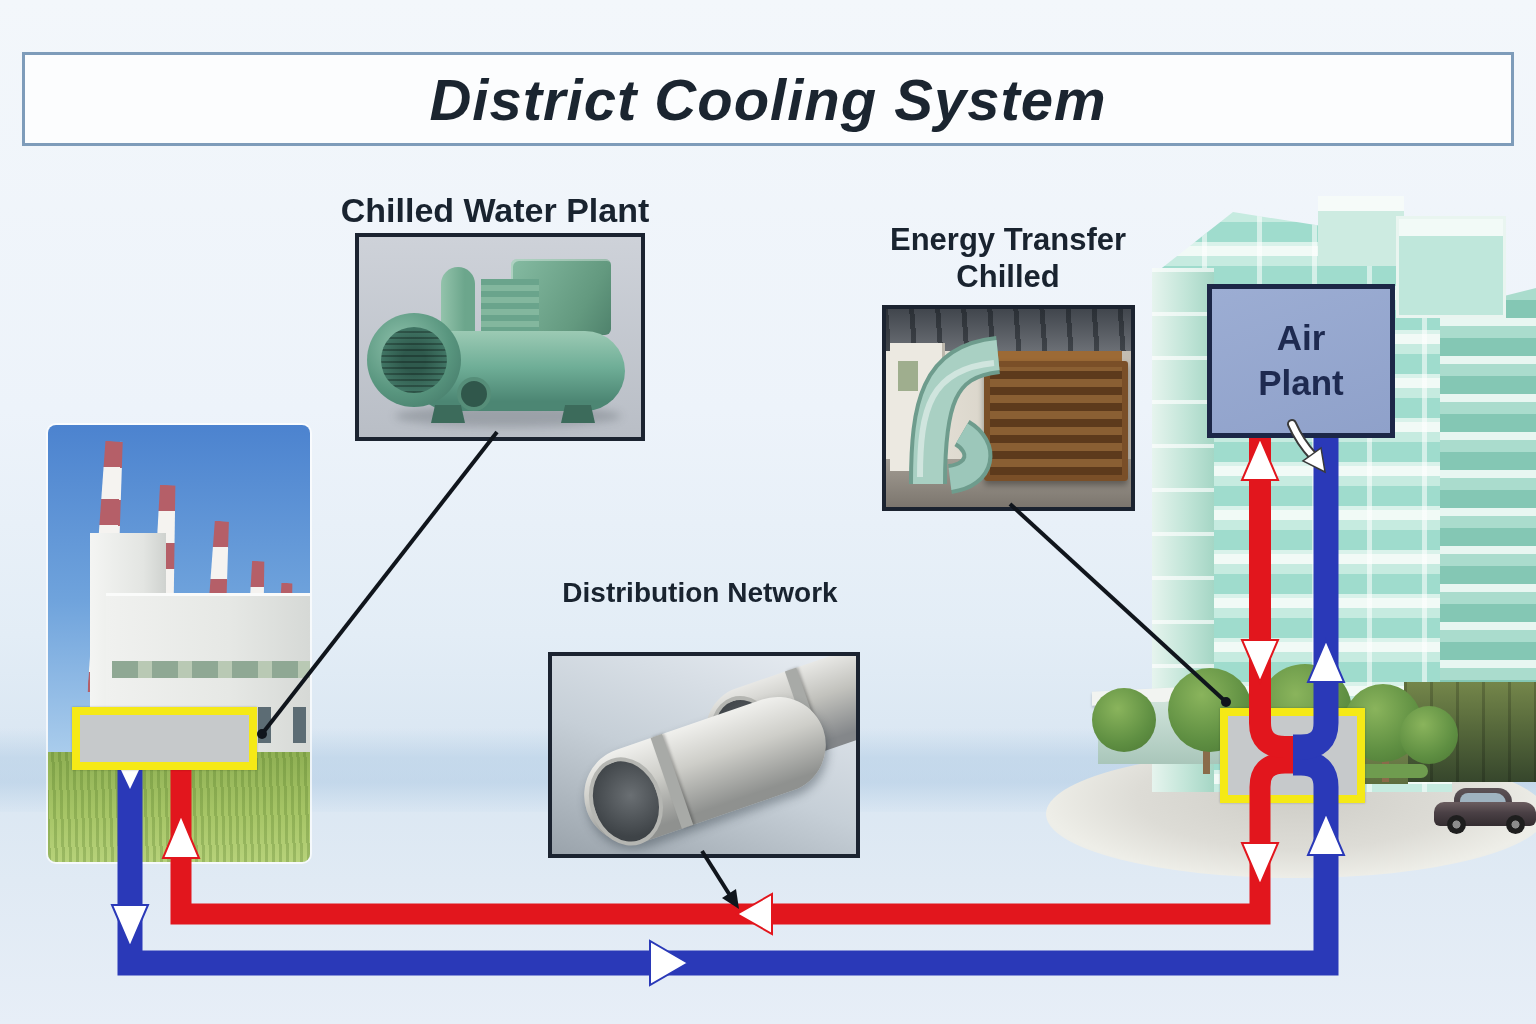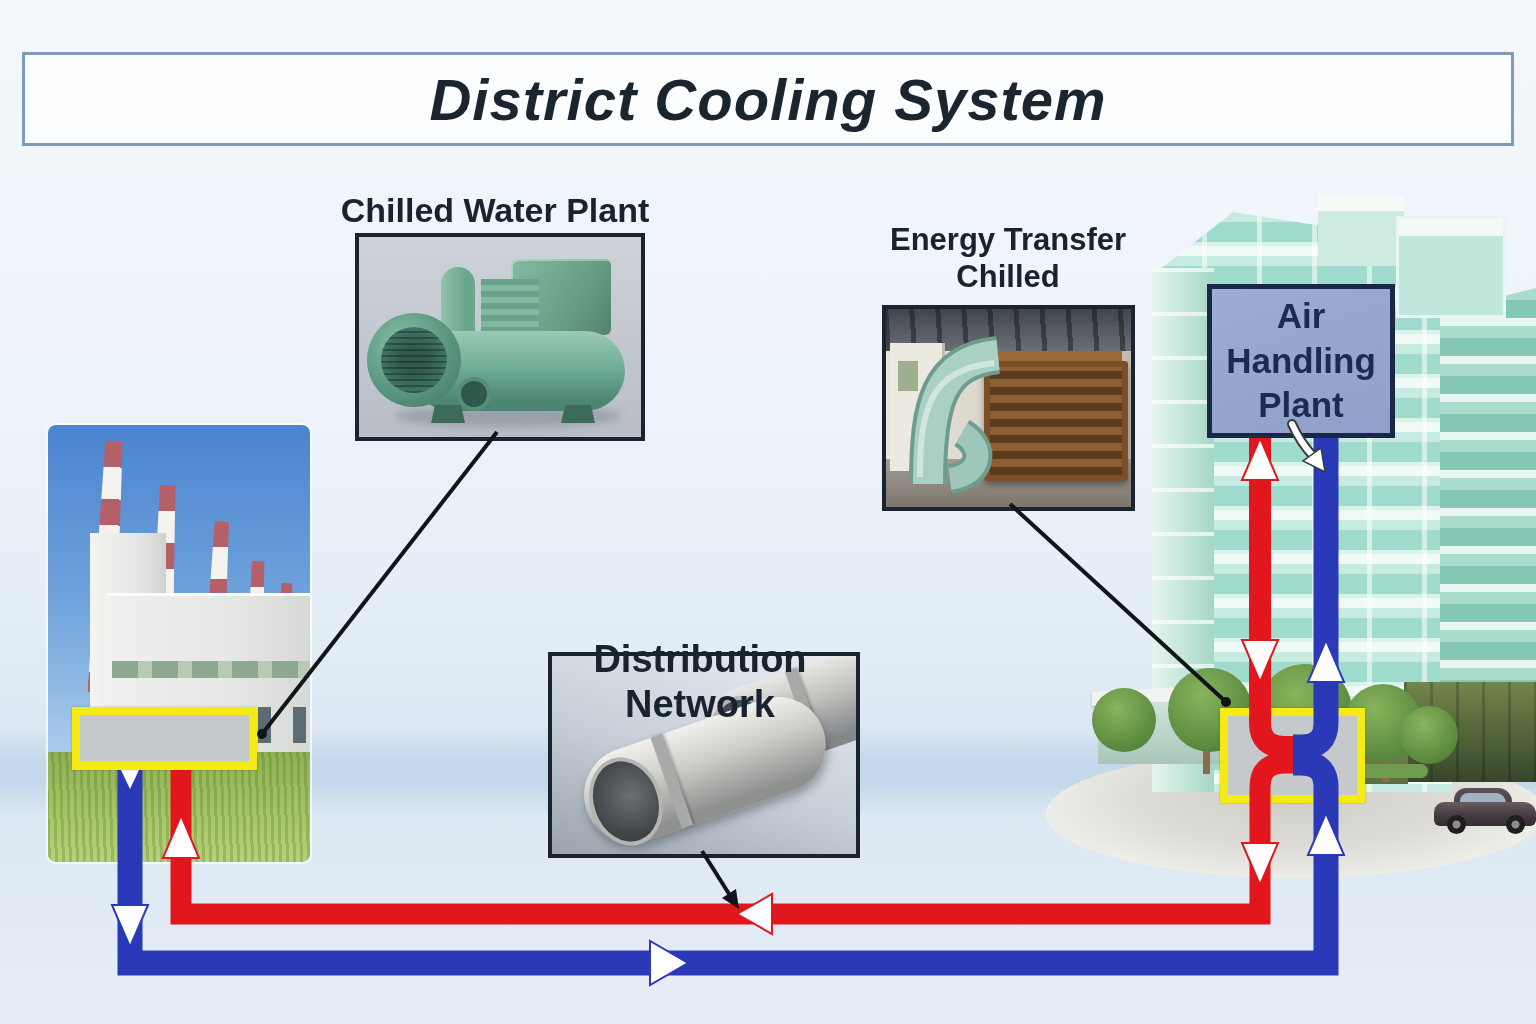--- a/index.html
+++ b/index.html
@@ -158,21 +158,21 @@
 
   <div class="abs banner z2">
     <div class="title">District Cooling System</div>
   </div>
 
   <div class="abs lbl z6" style="left:330px;top:190px;width:330px;font-size:34px;">Chilled Water Plant</div>
   <div class="abs lbl z6" style="left:862px;top:222px;width:292px;font-size:31px;">
     <span>Energy Transfer</span><br>
     <span>Chilled</span>
   </div>
-  <div class="abs lbl z6" style="left:520px;top:637px;width:360px;font-size:38px;">Distribution Network</div>
+  <div class="abs lbl z6" style="left:520px;top:576px;width:360px;font-size:28px;">Distribution Network</div>
 
   <div class="abs photo-plant z3">
     <div class="abs sky"></div>
     <div class="abs chimney" style="left:46px;top:16px;width:27px;height:252px;transform:rotate(3deg);"></div>
     <div class="abs chimney" style="left:104px;top:60px;width:24px;height:212px;transform:rotate(2deg);"></div>
     <div class="abs chimney" style="left:158px;top:96px;width:22px;height:186px;transform:rotate(3deg);"></div>
     <div class="abs chimney" style="left:198px;top:136px;width:19px;height:156px;transform:rotate(2deg);"></div>
     <div class="abs chimney" style="left:228px;top:158px;width:17px;height:138px;transform:rotate(2deg);"></div>
     <div class="abs bld-tower"></div>
     <div class="abs bld-main"></div>
@@ -249,21 +249,20 @@
     <line x1="1010" y1="504" x2="1226" y2="702" stroke="#10151c" stroke-width="4"></line>
     <circle cx="1226" cy="702" r="5" fill="#10151c"></circle>
     <line x1="702" y1="851" x2="731" y2="897" stroke="#10151c" stroke-width="4"></line>
     <polygon points="739,909 722,898 736,889" fill="#10151c"></polygon>
   </svg>
 
   <div class="abs conn-box z6" style="left:72px;top:707px;width:169px;height:47px;"></div>
 
   <div class="abs ahu-box z7">
     <span>Air</span>
-    <span>Handling</span>
     <span>Plant</span>
   </div>
 
   <svg class="abs z8" width="80" height="70" style="left:1280px;top:416px;">
     <path d="M 12,8 Q 20,26 33,40" fill="none" stroke="#3a3a3a" stroke-width="10" stroke-linecap="round"></path>
     <path d="M 12,8 Q 20,26 33,40" fill="none" stroke="#ffffff" stroke-width="6" stroke-linecap="round"></path>
     <polygon points="45,56 23,45 41,32" fill="#ffffff" stroke="#3a3a3a" stroke-width="1.5"></polygon>
   </svg>
 
 </div>

